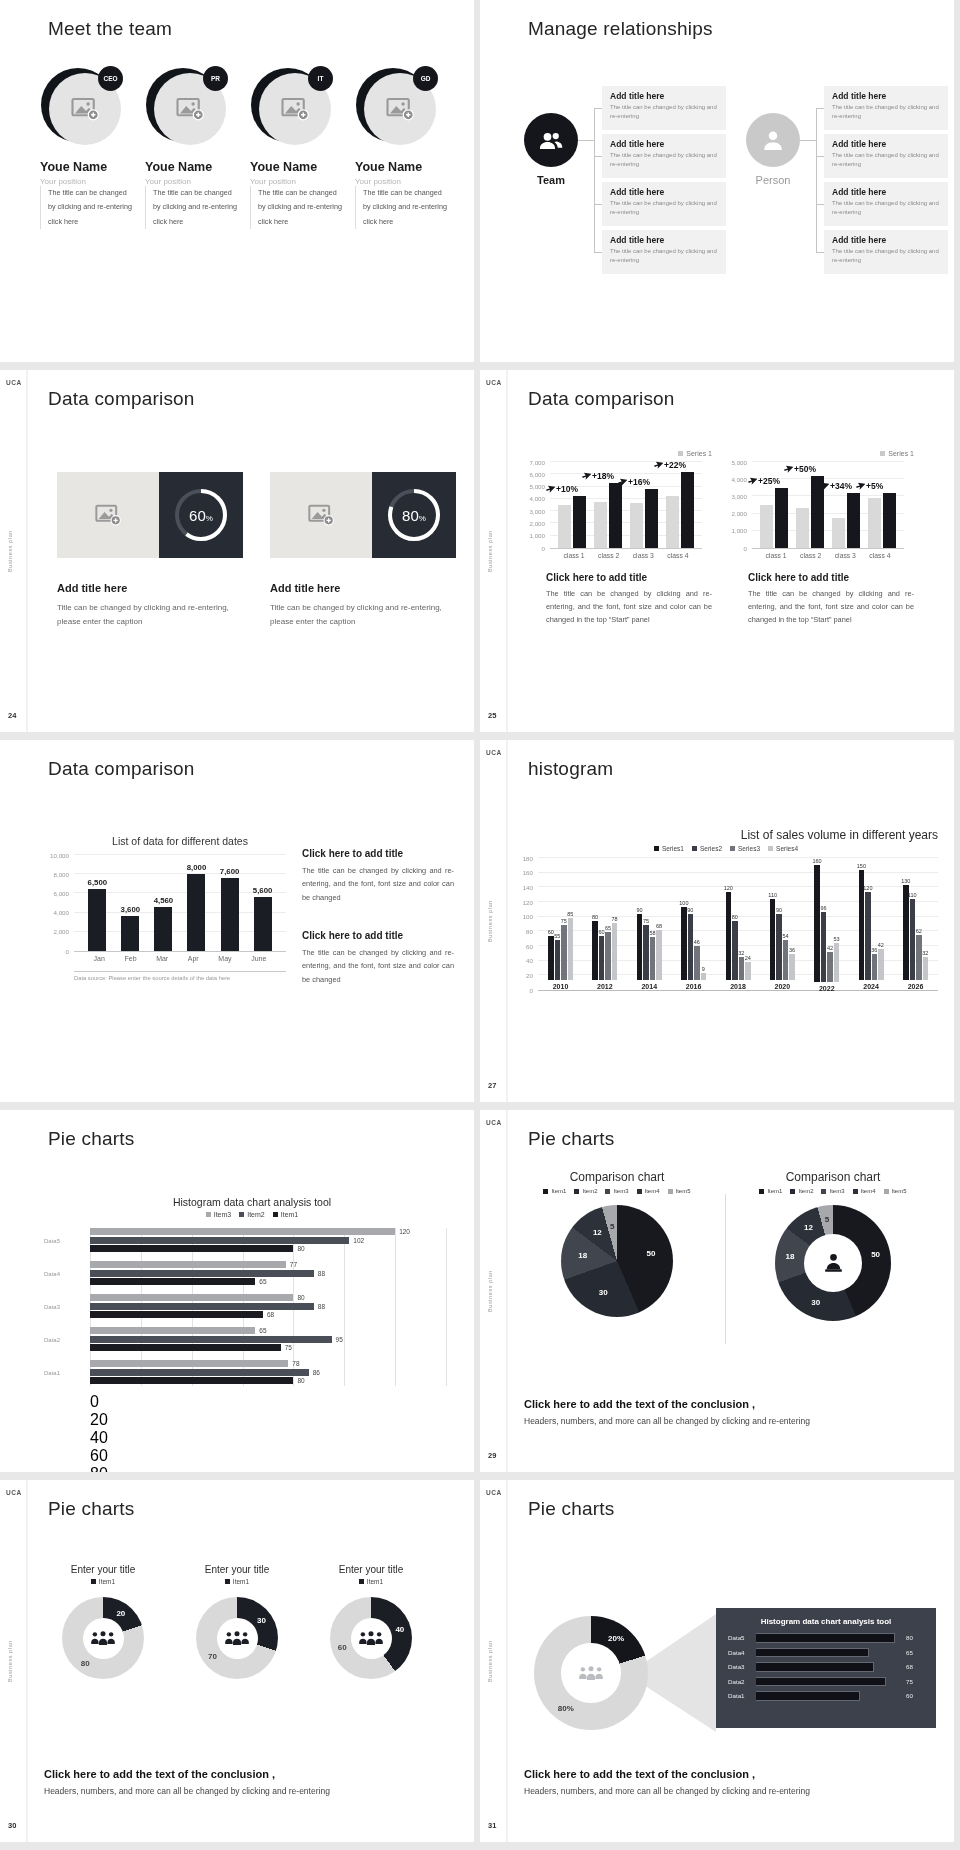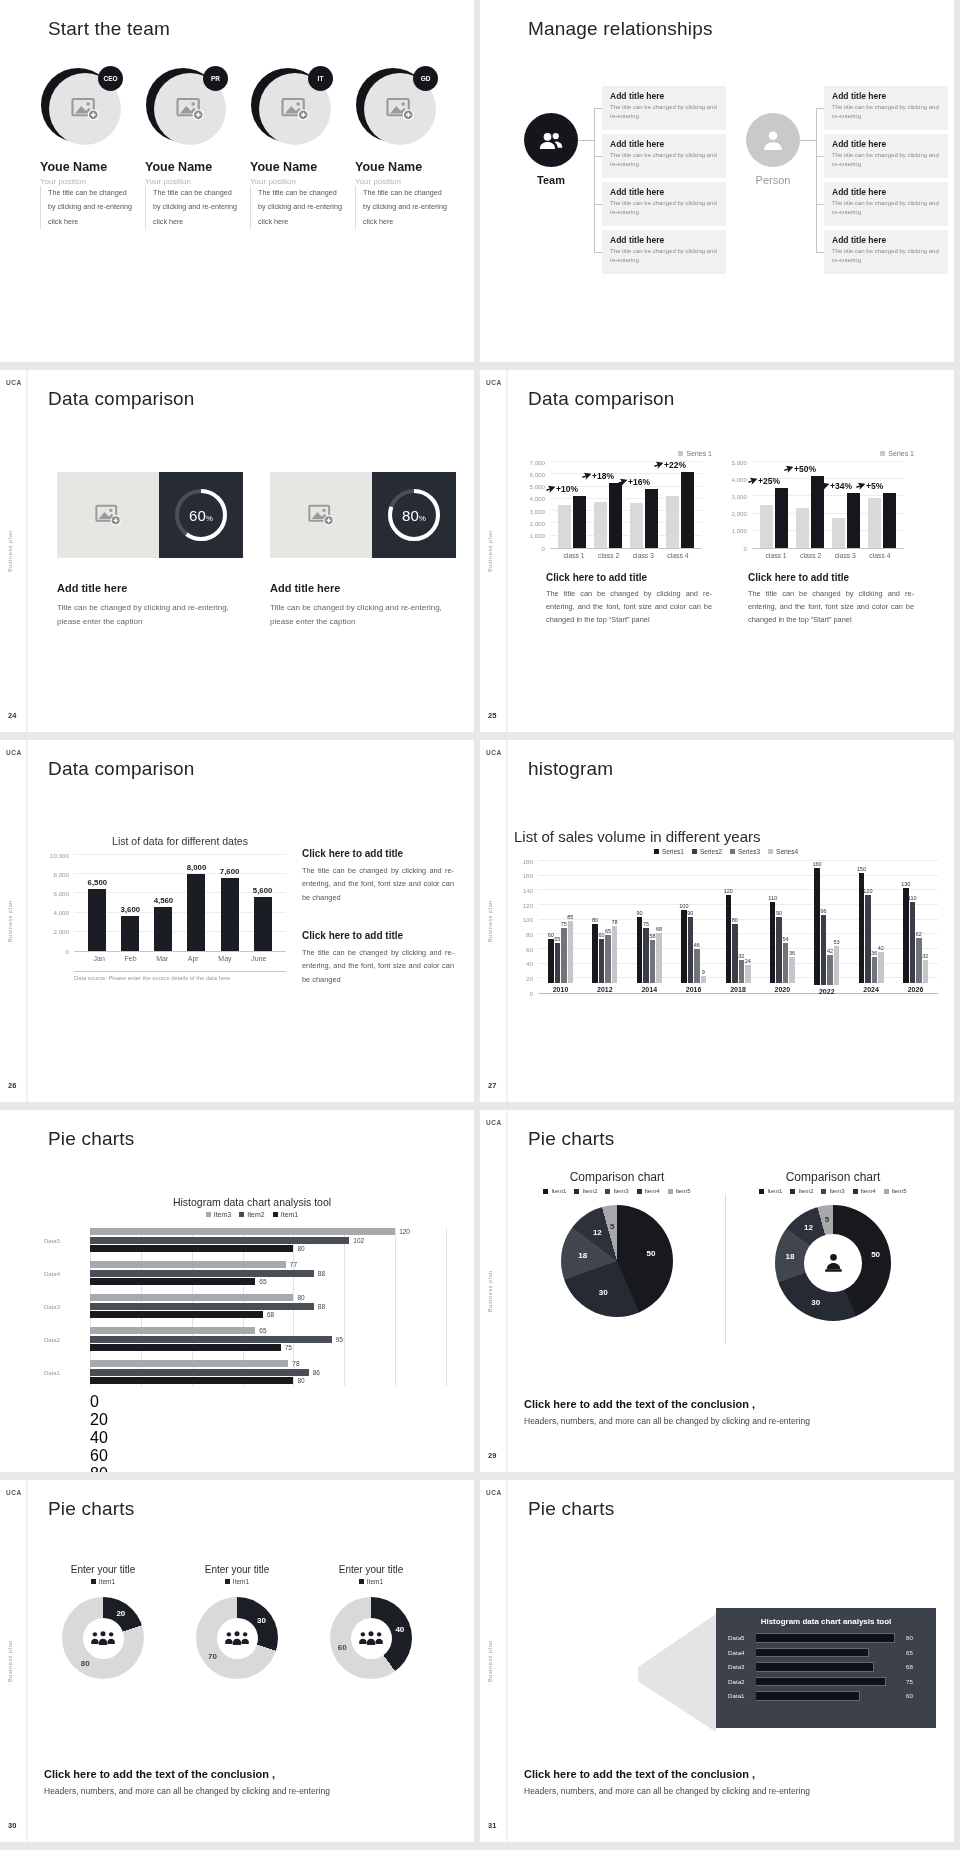--- a/index.html
+++ b/index.html
@@ -78,21 +78,21 @@
   .bw-val{font-size:7.8px;font-weight:bold;color:#222;margin-bottom:2px;white-space:nowrap;}
   .bw-bar{width:18px;background:#1b1d24;}
   .c26-xaxis{margin-left:34px;width:212px;display:flex;justify-content:space-evenly;font-size:7px;color:#666;margin-top:3px;}
   .c26-foot{margin-left:34px;width:212px;border-top:1px solid #c9c9c9;margin-top:9px;padding-top:3px;font-size:5.8px;color:#9a9a9a;}
   .c26-blocks{position:absolute;left:302px;top:108px;width:152px;}
   .c26-block+.c26-block{margin-top:26px;}
   .b-title{font-size:10px;font-weight:bold;color:#1d1d1d;}
   .b-desc{margin-top:5px;font-size:7.4px;color:#555;line-height:1.8;text-align:justify;}
   
   .c27{position:absolute;left:34px;top:88px;width:424px;}
-  .c27-title{text-align:left;font-size:15px;color:#2b2b2b;}
+  .c27-title{text-align:right;font-size:12px;color:#2b2b2b;}
   .c27-legend{text-align:center;font-size:6.5px;color:#444;margin:3px 0 6px;}
   .c27-body{display:flex;}
   .c27-yaxis{width:24px;height:132px;position:relative;}
   .c27-plot{flex:1;height:132px;position:relative;border-bottom:1px solid #bbb;}
   .c27-groups{position:absolute;left:0;right:0;top:0;bottom:0;display:flex;justify-content:space-between;padding:0 10px;}
   .g-outer{display:flex;flex-direction:column;align-items:center;}
   .g-bars{display:flex;align-items:flex-end;gap:1px;height:132px;}
   .g-bw{display:flex;flex-direction:column;justify-content:flex-end;align-items:center;width:5.5px;}
   .g-val{font-size:5.5px;color:#333;margin-bottom:1px;white-space:nowrap;}
   .g-bar{width:5.5px;}
@@ -138,21 +138,21 @@
   .pbar-holder{flex:1;}
   .pbar{height:7.5px;background:#0f1116;border:1px solid #636771;border-left:none;}
   .pval{width:18px;font-size:6.2px;color:#e9eaec;margin-left:4px;}
 </style>
 </head>
 <body>
 
 <div class="grid">
 
   <div class="slide">
-    <h2 class="slide-title">Start the team</h2>
+    <h2 class="slide-title">Meet the team</h2>
     <div class="team-row" id="team-row">
         <div class="member">
           <div class="avatar">
             <div class="av-shadow"></div>
             <div class="av-main">
               <svg viewBox="0 0 24 24">
                 <rect x="2" y="4" width="17" height="13" rx="1" fill="none" stroke="#9a9a9a" stroke-width="1.7"></rect>
                 <circle cx="14.5" cy="8" r="1.4" fill="#9a9a9a"></circle>
                 <path d="M4 15.5 L9 9.5 L12.8 13.5 L15.2 11 L18.5 15.5 Z" fill="#9a9a9a"></path>
                 <circle cx="18.6" cy="16.6" r="4" fill="#8d8d8d" stroke="#ffffff" stroke-width="1"></circle>
@@ -508,25 +508,20 @@
           <div class="xtick">class 4</div>
         </div>
         <div class="mc-cap">
           <div class="mc-cap-title">Click here to add title</div>
           <div class="mc-cap-desc">The title can be changed by clicking and re-entering, and the font, font size and color can be changed in the top “Start” panel</div>
         </div>
       </div>
   </div>
 
   <div class="slide">
-    <div class="sidebar">
-      <div class="logo">UCA</div>
-      <div class="vtext">Business plan</div>
-      <div class="pagenum">26</div>
-    </div>
     <h2 class="slide-title">Data comparison</h2>
     <div class="c26" id="c26">
         <div class="c26-title">List of data for different dates</div>
         <div class="c26-body">
           <div class="c26-yaxis mc-yaxis" style="height: 96px; width: 34px;">
             <div class="ytick" style="bottom: -3.5px;">0</div>
             <div class="ytick" style="bottom: 15.7px;">2,000</div>
             <div class="ytick" style="bottom: 34.9px;">4,000</div>
             <div class="ytick" style="bottom: 54.1px;">6,000</div>
             <div class="ytick" style="bottom: 73.3px;">8,000</div>
@@ -1093,20 +1088,35 @@
   </div>
 
   <div class="slide">
     <div class="sidebar">
       <div class="logo">UCA</div>
       <div class="vtext">Business plan</div>
       <div class="pagenum">31</div>
     </div>
     <h2 class="slide-title">Pie charts</h2>
     <div class="s31-funnel"></div>
+    <div class="pie-box s31-donut" id="donut-31" style="width: 114px; height: 114px;">
+        <div class="pie-disc" style="background: conic-gradient(rgb(20, 22, 28) 0deg, rgb(20, 22, 28) 72deg, rgb(217, 217, 217) 72deg, rgb(217, 217, 217) 360deg);"></div>
+        <div class="pie-hole" style="width: 59.28px; height: 59.28px; left: 27.36px; top: 27.36px;">
+          <svg viewBox="0 0 32 19" width="26" height="16" fill="#b9bcc1">
+            <circle cx="6" cy="5" r="2.7"></circle>
+            <path d="M1.5 17v-2.4c0-2.6 2-4.2 4.5-4.2s4.5 1.6 4.5 4.2V17z"></path>
+            <circle cx="16" cy="4.2" r="3.1"></circle>
+            <path d="M11 18v-2.8c0-3 2.2-4.8 5-4.8s5 1.8 5 4.8V18z"></path>
+            <circle cx="26" cy="5" r="2.7"></circle>
+            <path d="M21.5 17v-2.4c0-2.6 2-4.2 4.5-4.2s4.5 1.6 4.5 4.2V17z"></path>
+          </svg>
+        </div>
+        <div class="pie-label" style="left: 82.1278px; top: 22.4145px; color: rgb(255, 255, 255);">20%</div>
+        <div class="pie-label" style="left: 31.8722px; top: 91.5855px; color: rgb(58, 58, 58);">80%</div>
+      </div>
     <div class="s31-panel" id="panel-31">
         <div class="p-title">Histogram data chart analysis tool</div>
         <div class="prow">
           <div class="plabel">Data5</div>
           <div class="pbar-holder">
             <div class="pbar" style="width: 94.3396%;"></div>
           </div>
           <div class="pval">80</div>
         </div>
         <div class="prow">

